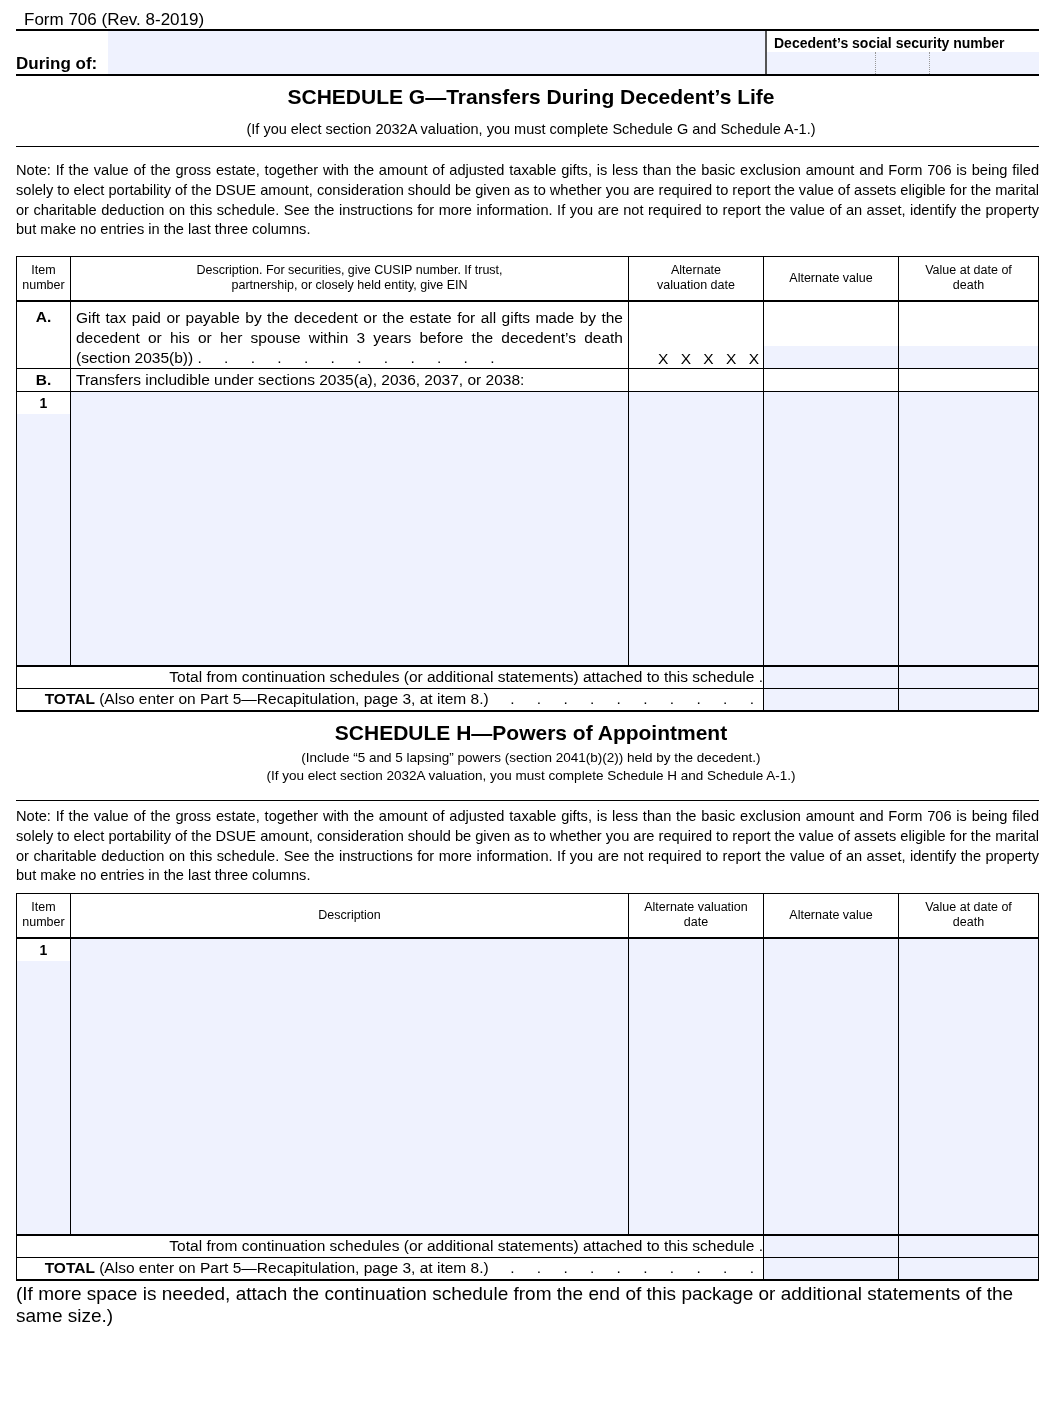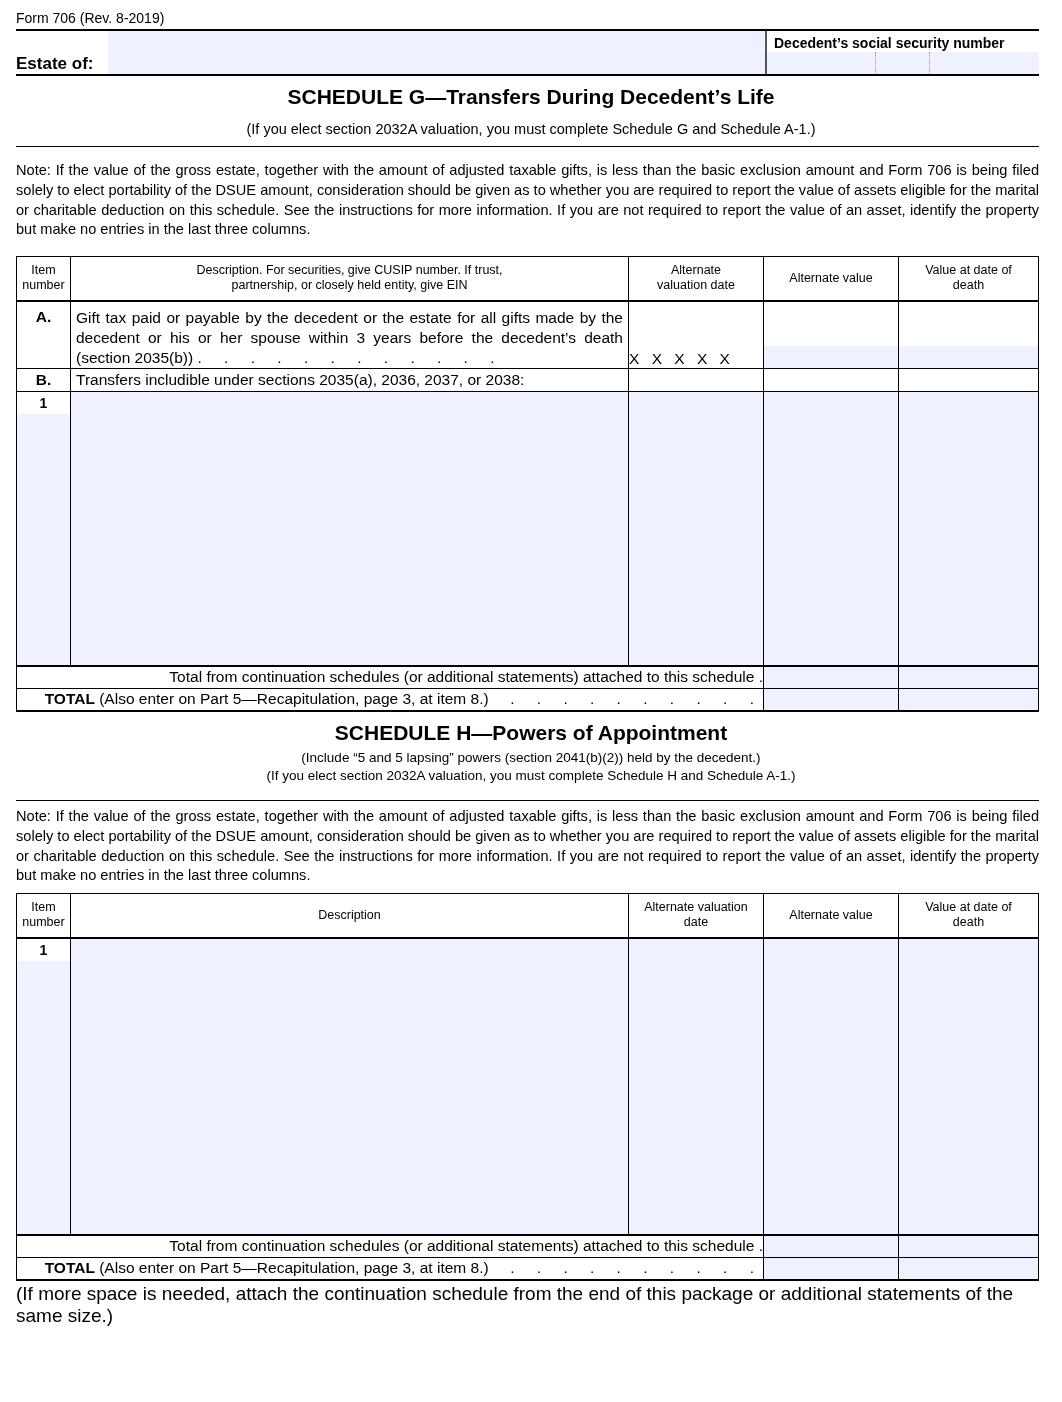--- a/index.html
+++ b/index.html
@@ -1,52 +1,52 @@
 <!DOCTYPE html>
 <html><head>
 <meta charset="utf-8">
 <style>
   html, body { margin:0; padding:0; background:#ffffff; }
   body { width:1062px; height:1402px; position:relative; font-family:"Liberation Sans", sans-serif; color:#000; overflow:hidden; }
   .abs { position:absolute; }
   .fill { background:#eff2fe; }
-  .formno { left:16px; top:10px; font-size:14px; }
+  .formno { left:24px; top:10px; font-size:17px; }
   .hdr-top { left:16px; top:29px; width:1023px; height:2px; background:#000; }
   .hdr-bot { left:16px; top:74px; width:1023px; height:1.5px; background:#000; }
   .estate-label { left:16px; top:54px; font-size:17px; font-weight:bold; }
   .estate-input { left:108px; top:31px; width:657px; height:43px; border:none; padding:0; margin:0; }
   .ssn-divider { left:765px; top:31px; width:1.5px; height:43px; background:#555; }
   .ssn-label { left:774px; top:35px; font-size:14px; font-weight:bold; }
   .ssn-input { left:767px; top:52px; width:272px; height:22px; }
   .ssn-sep { width:0; height:22px; border-left:1px dotted #999; top:52px; }
   .title { left:0; width:1062px; text-align:center; font-weight:bold; font-size:21px; }
   .subtitle { left:0; width:1062px; text-align:center; font-size:14.5px; }
   .rule { left:16px; width:1023px; height:1px; background:#000; }
   .note { left:16px; width:1023px; font-size:14.6px; line-height:19.8px; text-align:justify; text-align-last:left; }
   .note b { font-weight:normal; }
   table.sched { position:absolute; left:16px; width:1023px; border-collapse:collapse; table-layout:fixed; }
   table.sched td { border:1px solid #000; padding:0; vertical-align:top; font-size:15.5px; }
   table.sched th { border:1px solid #000; border-bottom:2px solid #000; font-weight:normal; font-size:12.5px; line-height:15px; text-align:center; vertical-align:middle; padding:0; }
   .c1 { width:54px; } .c2 { width:558px; } .c3 { width:135px; } .c4 { width:135px; }
   .rowlabel { text-align:center; font-weight:bold; }
   .desc { padding:0 5px !important; line-height:20px; text-align:justify; }
-  .xs { text-align:left; vertical-align:bottom !important; letter-spacing:4px; font-size:15.5px; }
+  .xs { text-align:right; vertical-align:bottom !important; letter-spacing:4px; font-size:15.5px; }
   .cellfill { background:#eff2fe; }
   .bigrow td { border-top:none; }
   .total-row td { height:21px; vertical-align:middle; line-height:20px;text-align:right; }
   .page-footer { right:23px; top:1373px; font-size:17px; font-weight:bold;margin-top:35px; }
   .cont-note { left:16px; top:1283px; font-size:19px; }
   .dots { letter-spacing:9px; }
 </style>
 </head>
 <body>
 
 <div class="abs formno">Form 706 (Rev. 8-2019)</div>
 <div class="abs hdr-top"></div>
-<div class="abs estate-label">Estate of:</div>
+<div class="abs estate-label">During of:</div>
 <input class="abs estate-input fill" type="text" value="" style="">
 <div class="abs ssn-divider"></div>
 <div class="abs ssn-label">Decedent’s social security number</div>
 <div class="abs ssn-input fill"></div>
 <div class="abs ssn-sep" style="left:875px"></div>
 <div class="abs ssn-sep" style="left:929px"></div>
 <div class="abs hdr-bot"></div>
 
 <div class="abs title" style="top:85px">SCHEDULE G—Transfers During Decedent’s Life</div>
 <div class="abs subtitle" style="top:121px">(If you elect section 2032A valuation, you must complete Schedule G and Schedule A-1.)</div>

